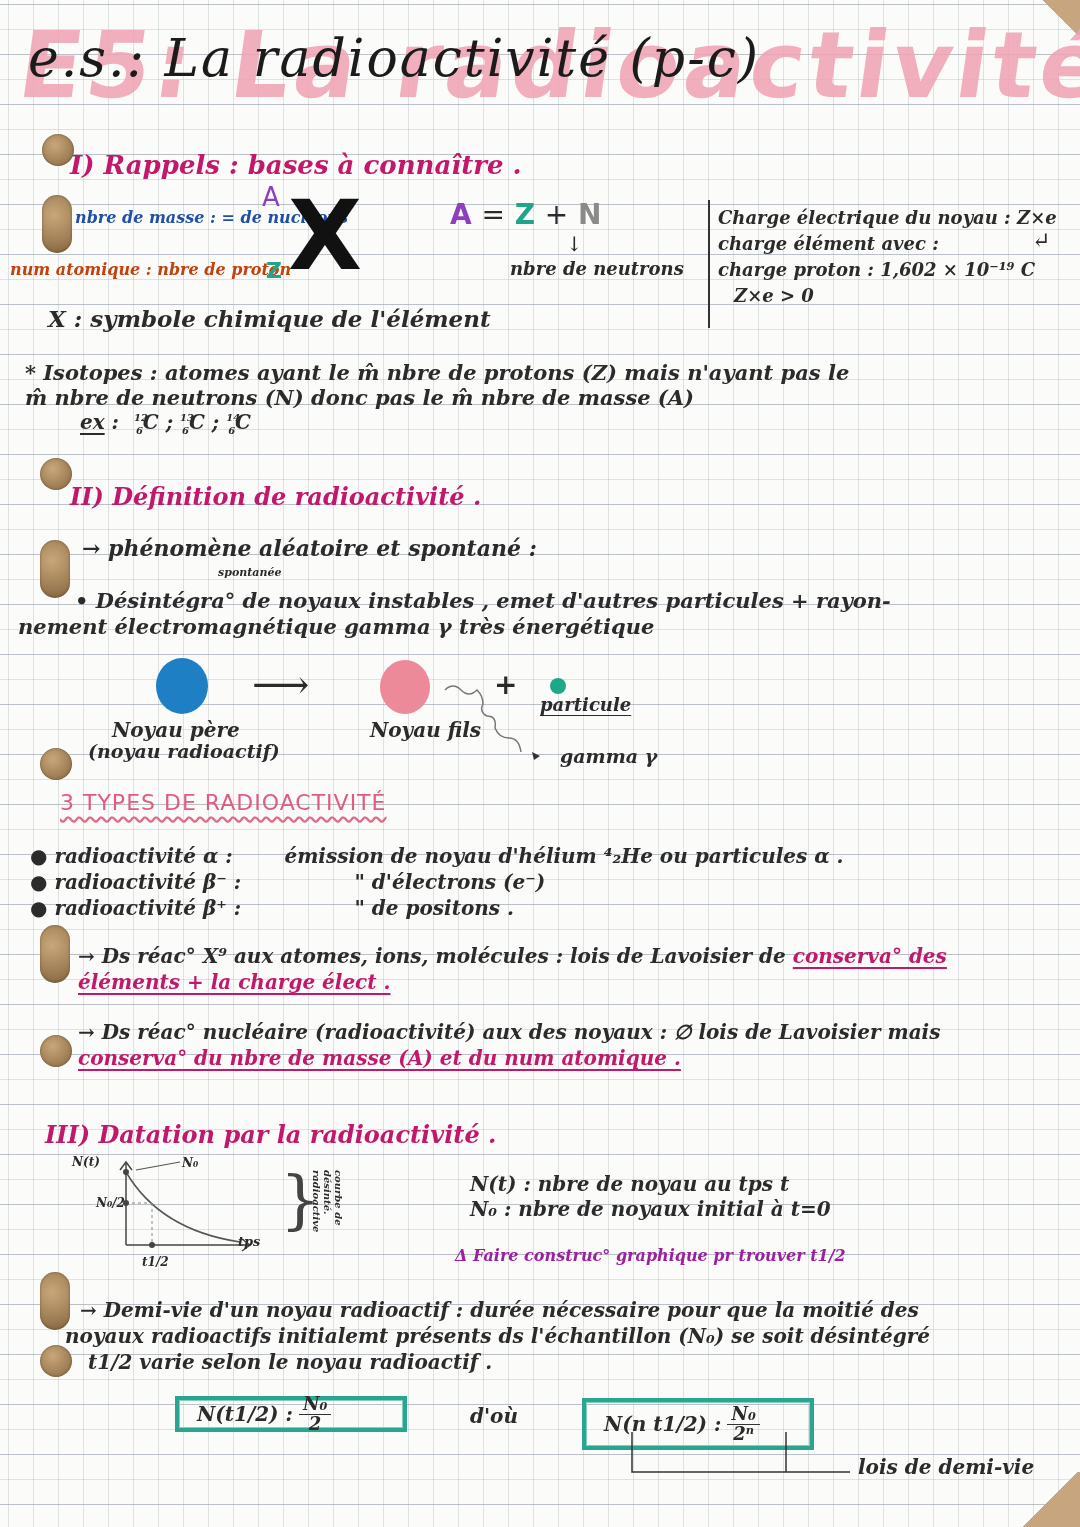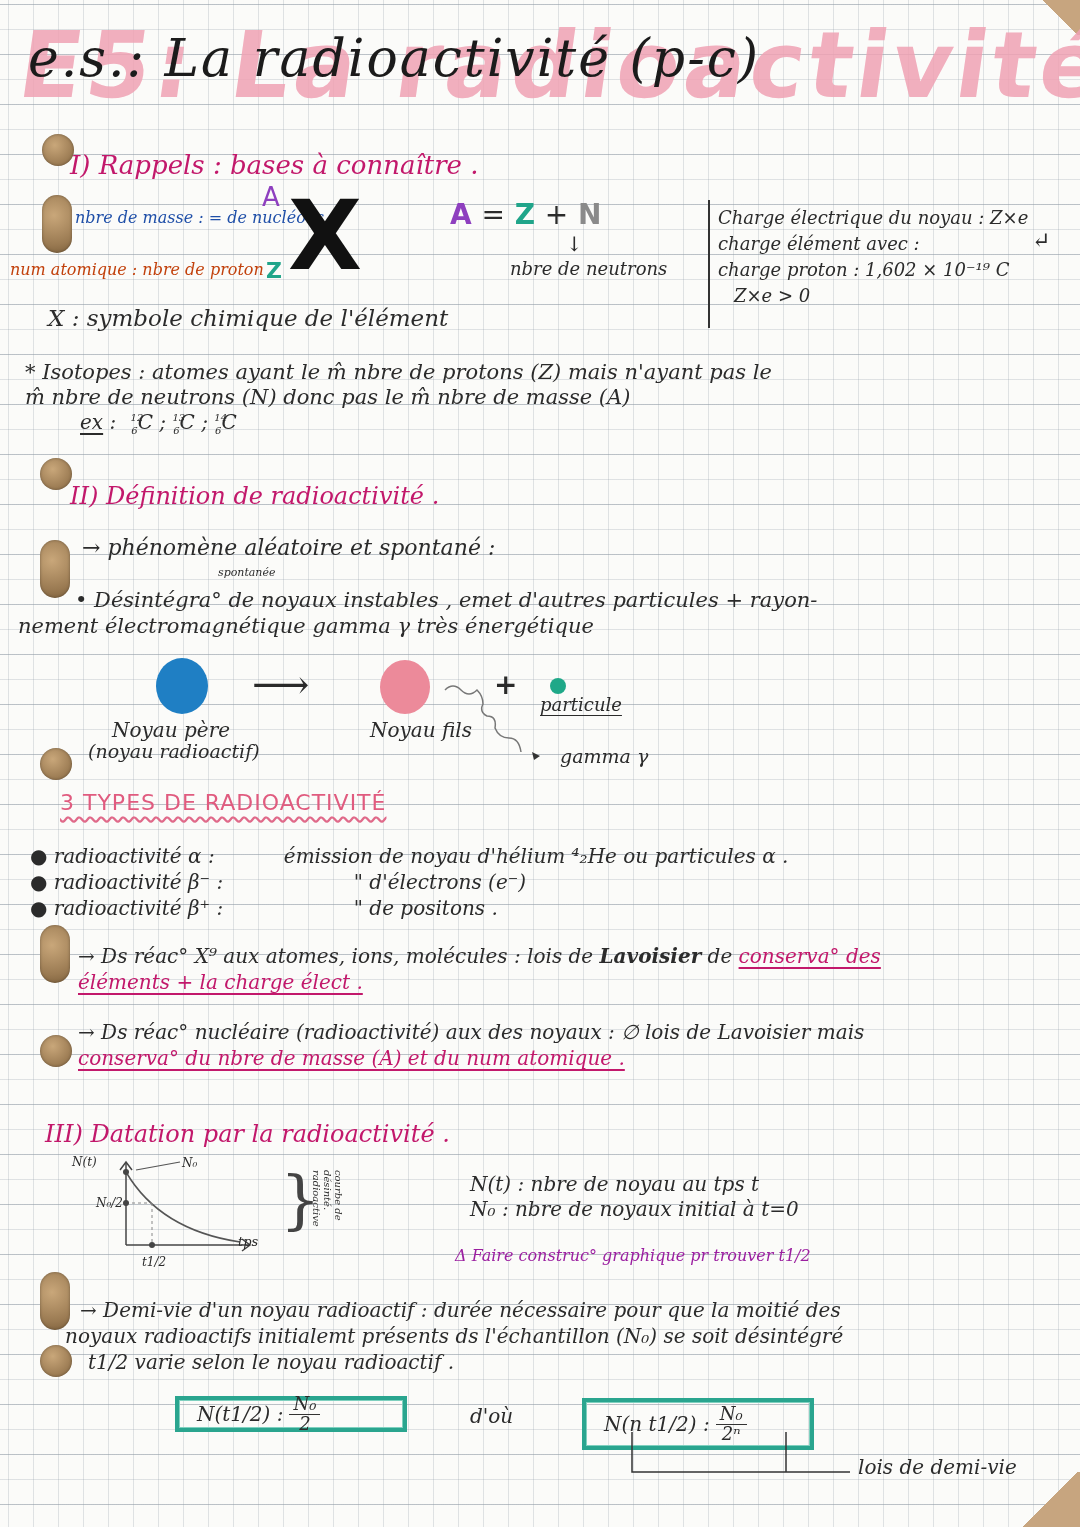--- a/index.html
+++ b/index.html
@@ -9,21 +9,21 @@
     background-image:
       linear-gradient(to right, rgba(150,160,170,0.28) 1px, transparent 1px),
       linear-gradient(to bottom, rgba(150,160,170,0.28) 1px, transparent 1px),
       linear-gradient(to bottom, rgba(140,150,160,0.45) 1px, transparent 1px);
     background-size: 25px 25px, 25px 25px, 25px 50px;
     background-position: 8px 0, 0 4px, 0 4px;
     font-family: "DejaVu Serif", serif;
     color:#2a2a2a;
   }
   .abs { position:absolute; white-space:nowrap; }
-  .hand { font-family:"DejaVu Serif", serif; font-style:italic; }
+  .hand { font-family:"DejaVu Serif", serif; font-style:italic;font-weight:bold; }
   .ink { color:#2b2b2b; }
   .pink { color:#c2186b; }
   .purple { color:#8e3fbf; }
   .blue { color:#1f4fa8; }
   .cyan { color:#c2410c; }
   .teal { color:#20a58a; }
   .grey { color:#8a8a8a; }
   .u-pink { text-decoration: underline; text-decoration-color:#c2186b; text-underline-offset:4px; }
   .u-ink { text-decoration: underline; text-underline-offset:4px; }
 

